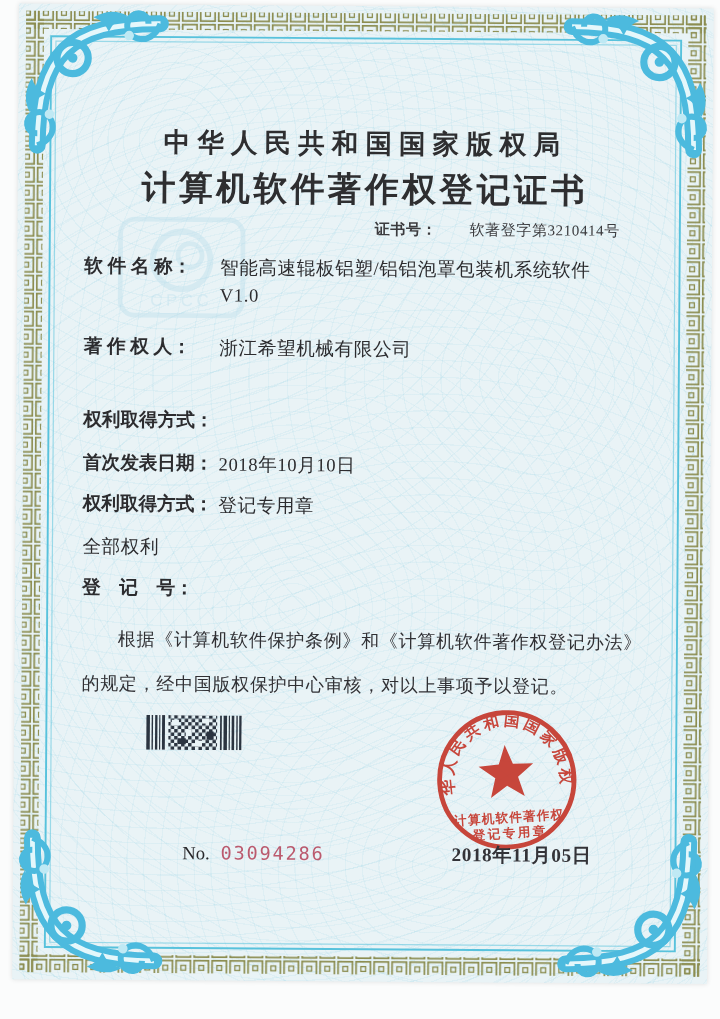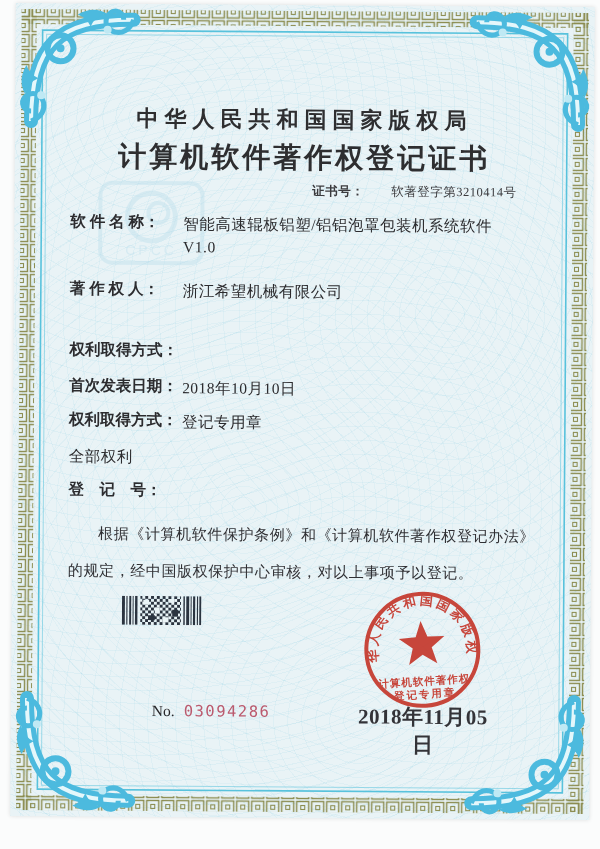--- a/index.html
+++ b/index.html
@@ -58,22 +58,22 @@
   .bc{fill:var(--barcode_ink,#2b3440);}
   .bcw{fill:var(--paper_bg,#e9f3f6);}
   .seal{
     position:absolute;left:346px;top:579px;width:130px;height:130px;
     opacity:.92;transform:rotate(-4deg);
   }
   .seal .red{fill:var(--seal_red,#c5382c);}
   .seal .ring{stroke:var(--seal_red,#c5382c);fill:none;}
   .seal text{font-family:"Liberation Serif","DejaVu Serif",serif;font-weight:bold;}
   .seal-date{
-    position:absolute;left:342px;top:697px;width:140px;text-align:center;
-    font-size:21px;font-weight:600;color:#333338;letter-spacing:.5px;
+    position:absolute;left:342px;top:697px;width:140px;text-align:right;
+    font-size:16px;font-weight:600;color:#333338;letter-spacing:.5px;
   }
   .watermark{position:absolute;left:82px;top:175px;width:110px;height:88px;opacity:.5;}
   .wm{stroke:#c3e2ee;fill:none;}
   .wm-t{fill:#c3e2ee;font-family:"Liberation Sans","DejaVu Sans",sans-serif;}
 </style>
 </head>
 <body>
 
 <div class="paper">
 

